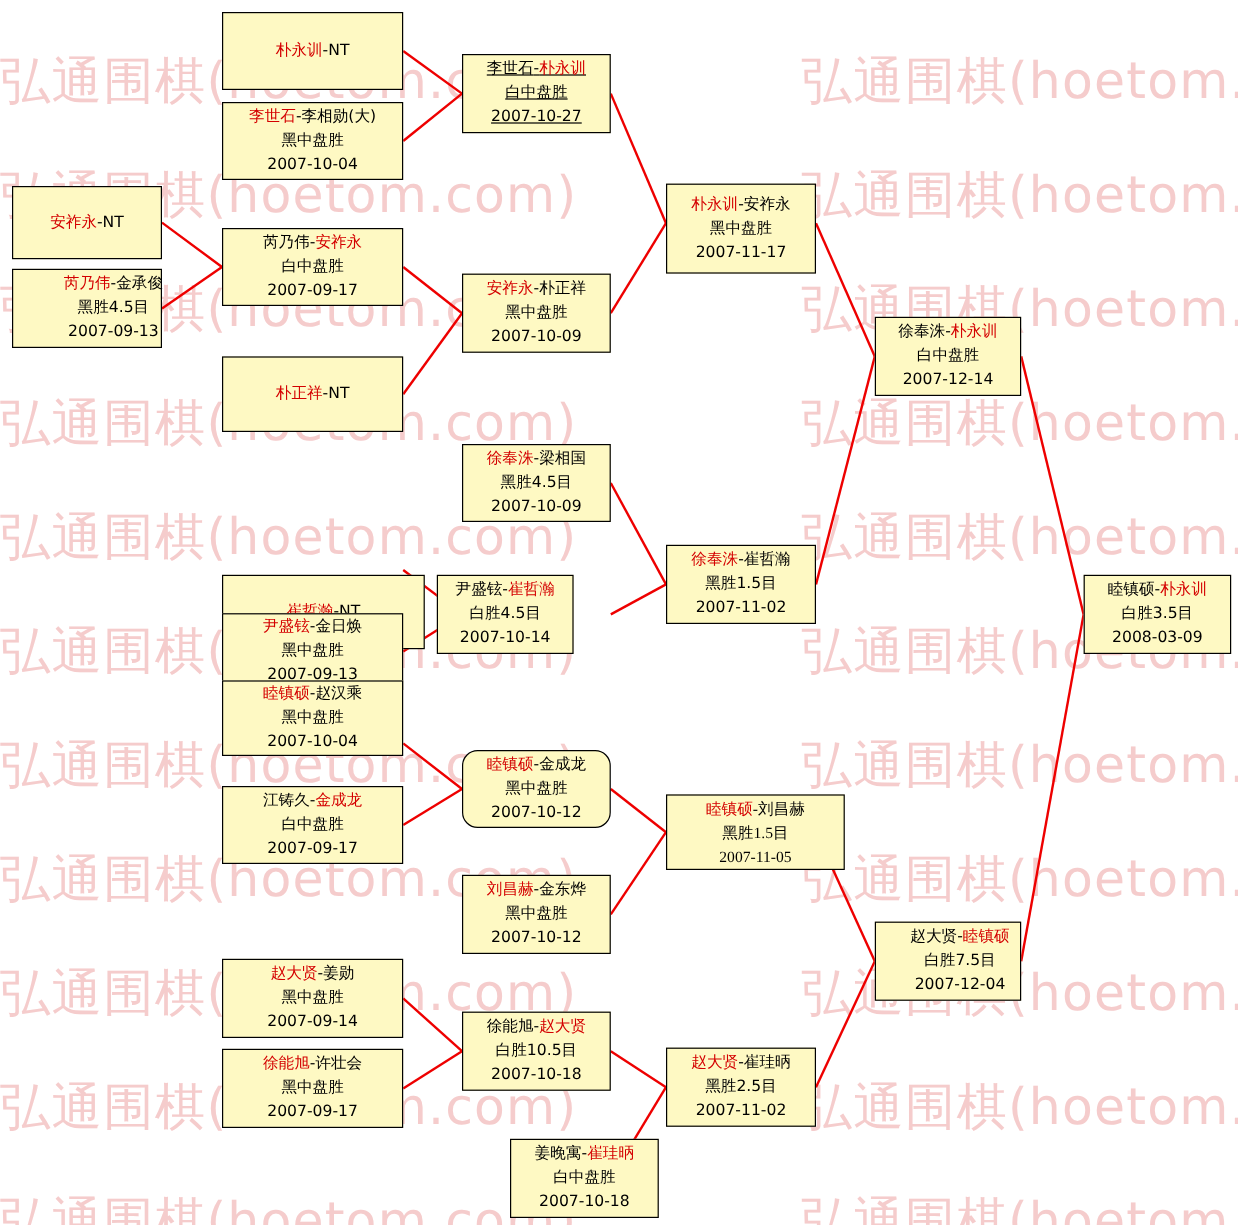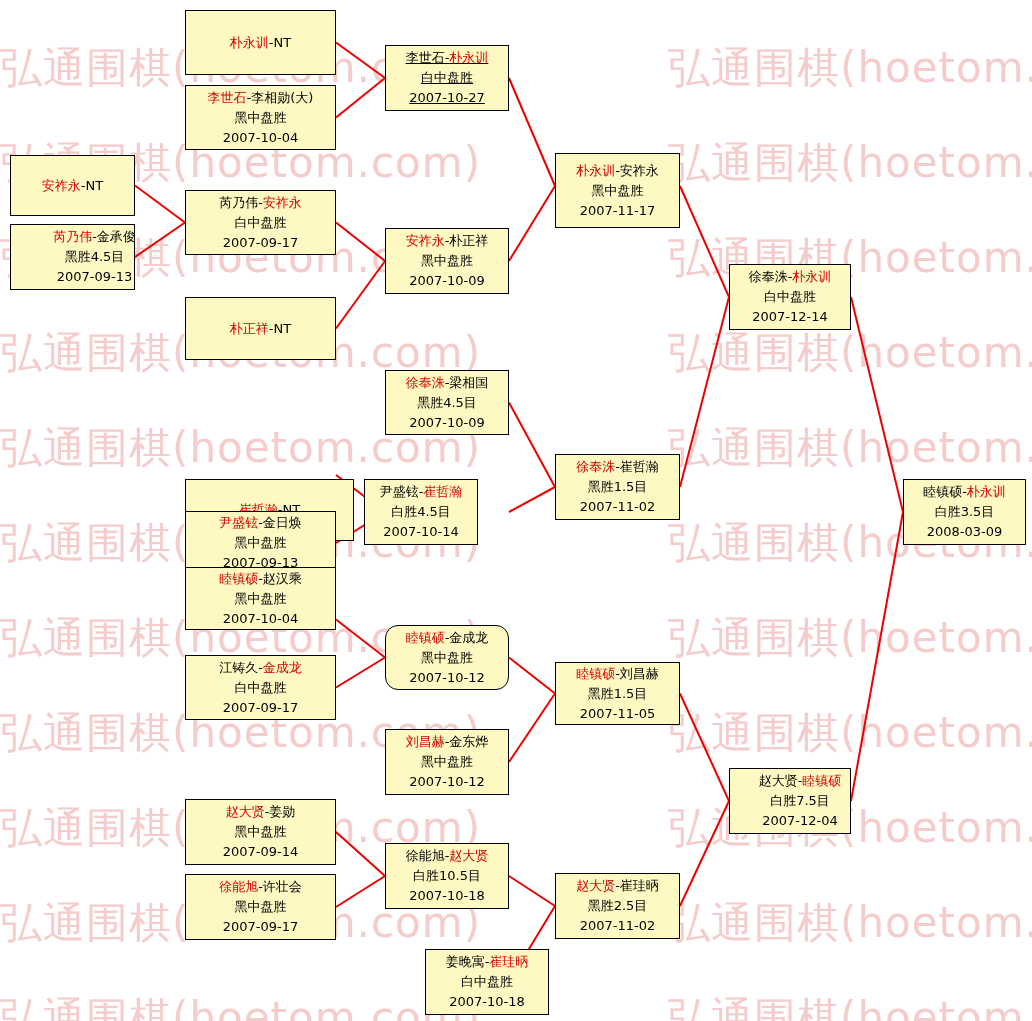--- a/index.html
+++ b/index.html
@@ -199,21 +199,21 @@
       <div class="box" style="left: 555px; top: 153px; width: 125px; height: 75px;">
         <div class="line"><span class="win">朴永训</span><span>-</span><span>安祚永</span></div>
         <div class="line">黑中盘胜</div>
         <div class="line">2007-11-17</div>
       </div>
       <div class="box" style="left: 555px; top: 454px; width: 125px; height: 66px;">
         <div class="line"><span class="win">徐奉洙</span><span>-</span><span>崔哲瀚</span></div>
         <div class="line">黑胜1.5目</div>
         <div class="line">2007-11-02</div>
       </div>
-      <div class="box" style="left: 555px; top: 662px; width: 125px; height: 63px;">
+      <div class="box" style="left: 555px; top: 662px; width: 149px; height: 63px; font-family: Liberation Serif, serif;">
         <div class="line"><span class="win">睦镇硕</span><span>-</span><span>刘昌赫</span></div>
         <div class="line">黑胜1.5目</div>
         <div class="line">2007-11-05</div>
       </div>
       <div class="box" style="left: 555px; top: 873px; width: 125px; height: 66px;">
         <div class="line"><span class="win">赵大贤</span><span>-</span><span>崔珪昞</span></div>
         <div class="line">黑胜2.5目</div>
         <div class="line">2007-11-02</div>
       </div>
       <div class="box" style="left: 729px; top: 264px; width: 122px; height: 66px;">

